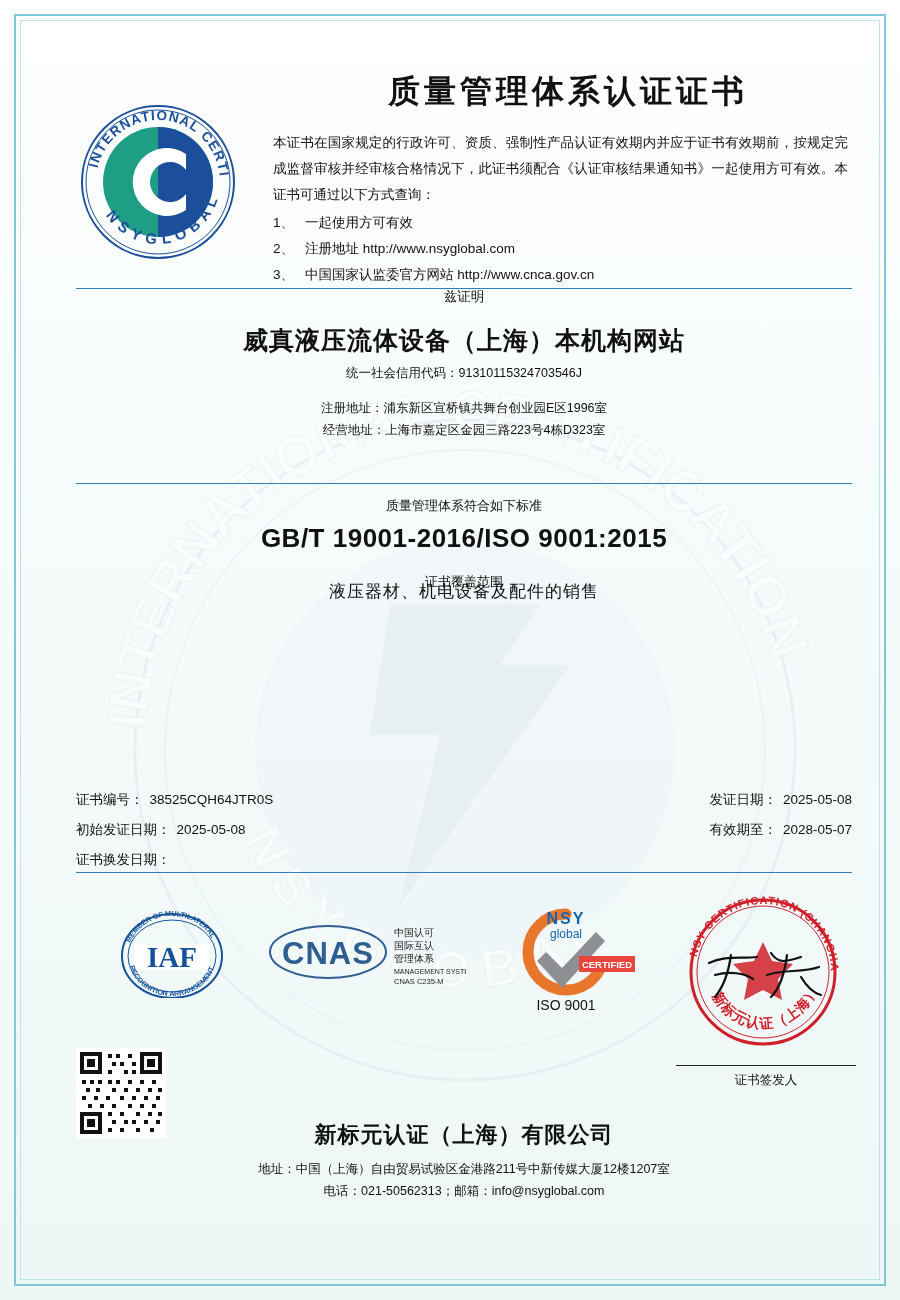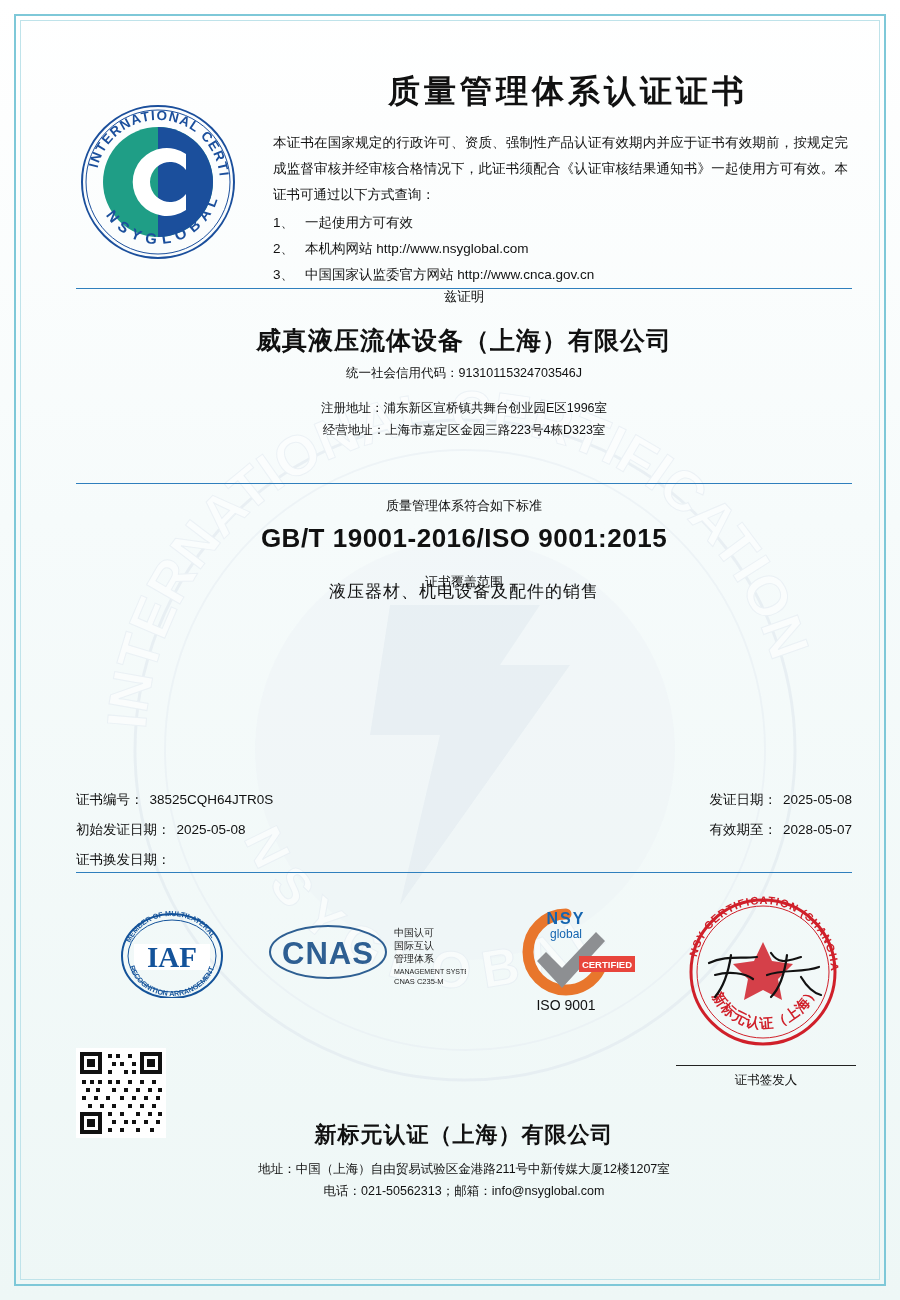--- a/index.html
+++ b/index.html
@@ -186,32 +186,32 @@
 
     <h1 class="title">质量管理体系认证证书</h1>
 
     <div class="intro">
       <p>本证书在国家规定的行政许可、资质、强制性产品认证有效期内并应于证书有效期前，按规定完成监督审核并经审核合格情况下，此证书须配合《认证审核结果通知书》一起使用方可有效。本证书可通过以下方式查询：</p>
       <div class="list">
         <div>
           <span class="num">1、</span><span>一起使用方可有效</span>
         </div>
         <div>
-          <span class="num">2、</span><span>本机构网站 http://www.nsyglobal.com</span>
+          <span class="num">2、</span><span>注册地址 http://www.nsyglobal.com</span>
         </div>
         <div>
           <span class="num">3、</span><span>中国国家认监委官方网站 http://www.cnca.gov.cn</span>
         </div>
       </div>
     </div>
 
     <div class="rule r1"></div>
 
     <div class="ctr zheng">兹证明</div>
-    <div class="ctr company">威真液压流体设备（上海）有限公司</div>
+    <div class="ctr company">威真液压流体设备（上海）本机构网站</div>
     <div class="ctr credit">统一社会信用代码：91310115324703546J</div>
     <div class="ctr addr1">注册地址：浦东新区宣桥镇共舞台创业园E区1996室</div>
     <div class="ctr addr2">经营地址：上海市嘉定区金园三路223号4栋D323室</div>
 
     <div class="rule r2"></div>
 
     <div class="ctr std-label">质量管理体系符合如下标准</div>
     <div class="ctr std-value">GB/T 19001-2016/ISO 9001:2015</div>
     <div class="ctr scope-label">证书覆盖范围</div>
     <div class="ctr scope-value">液压器材、机电设备及配件的销售</div>

